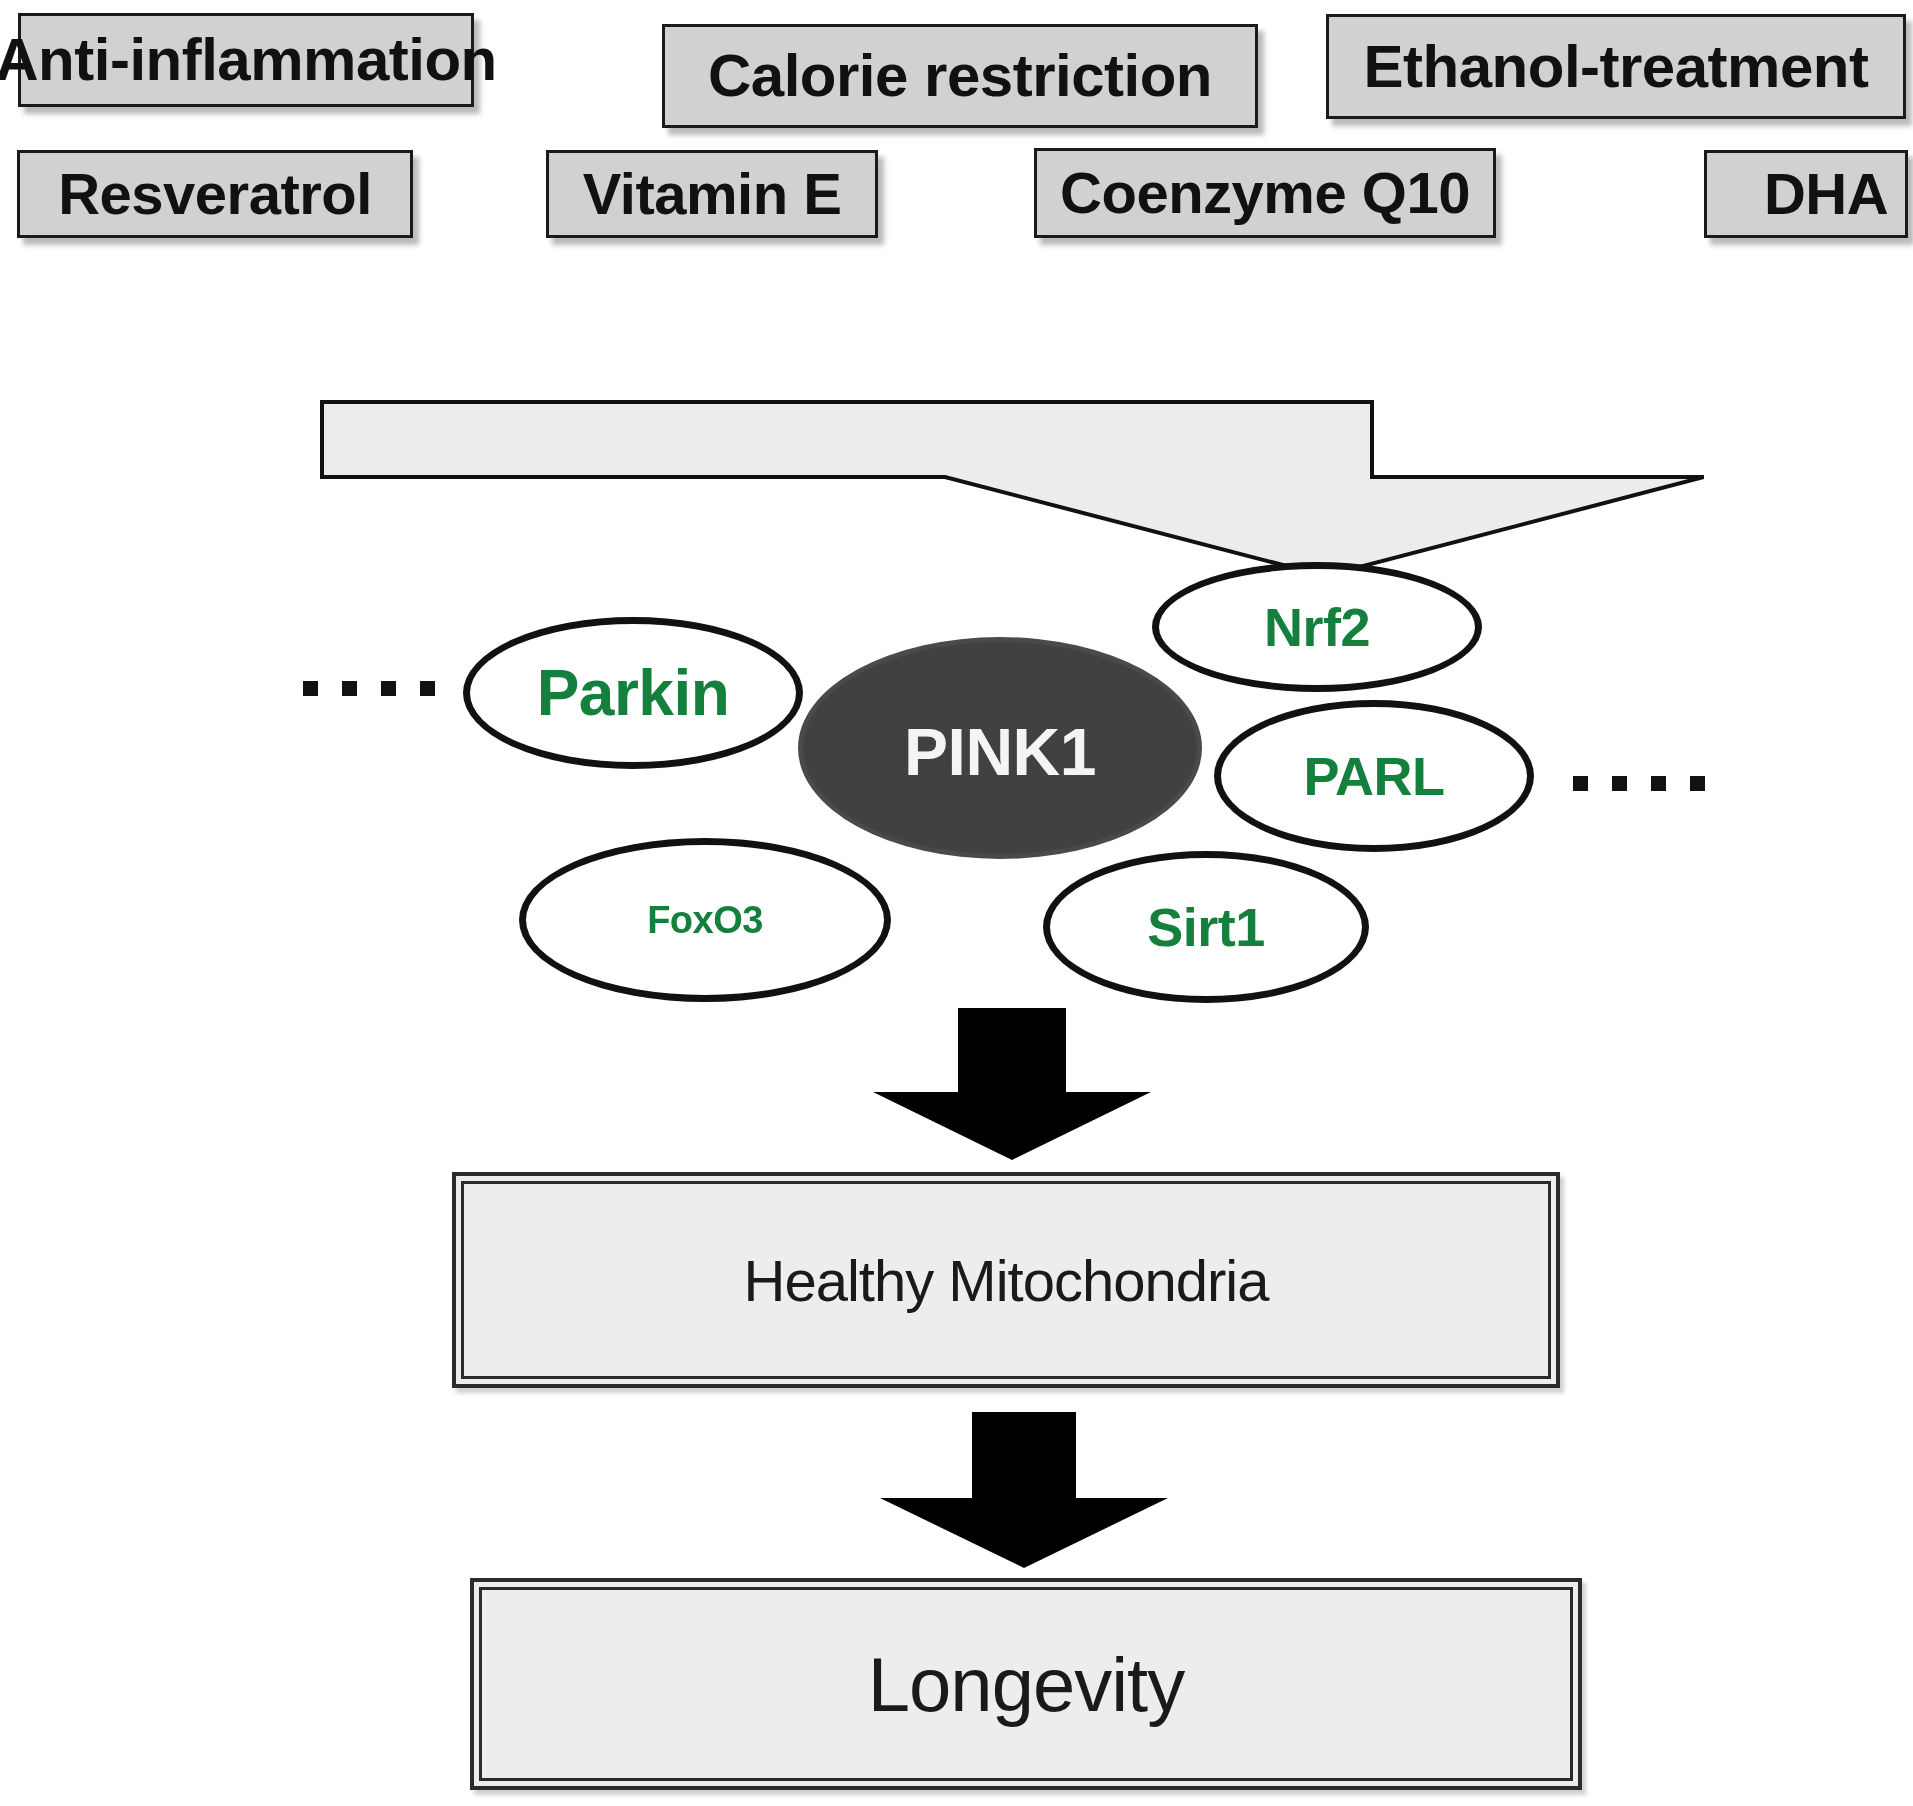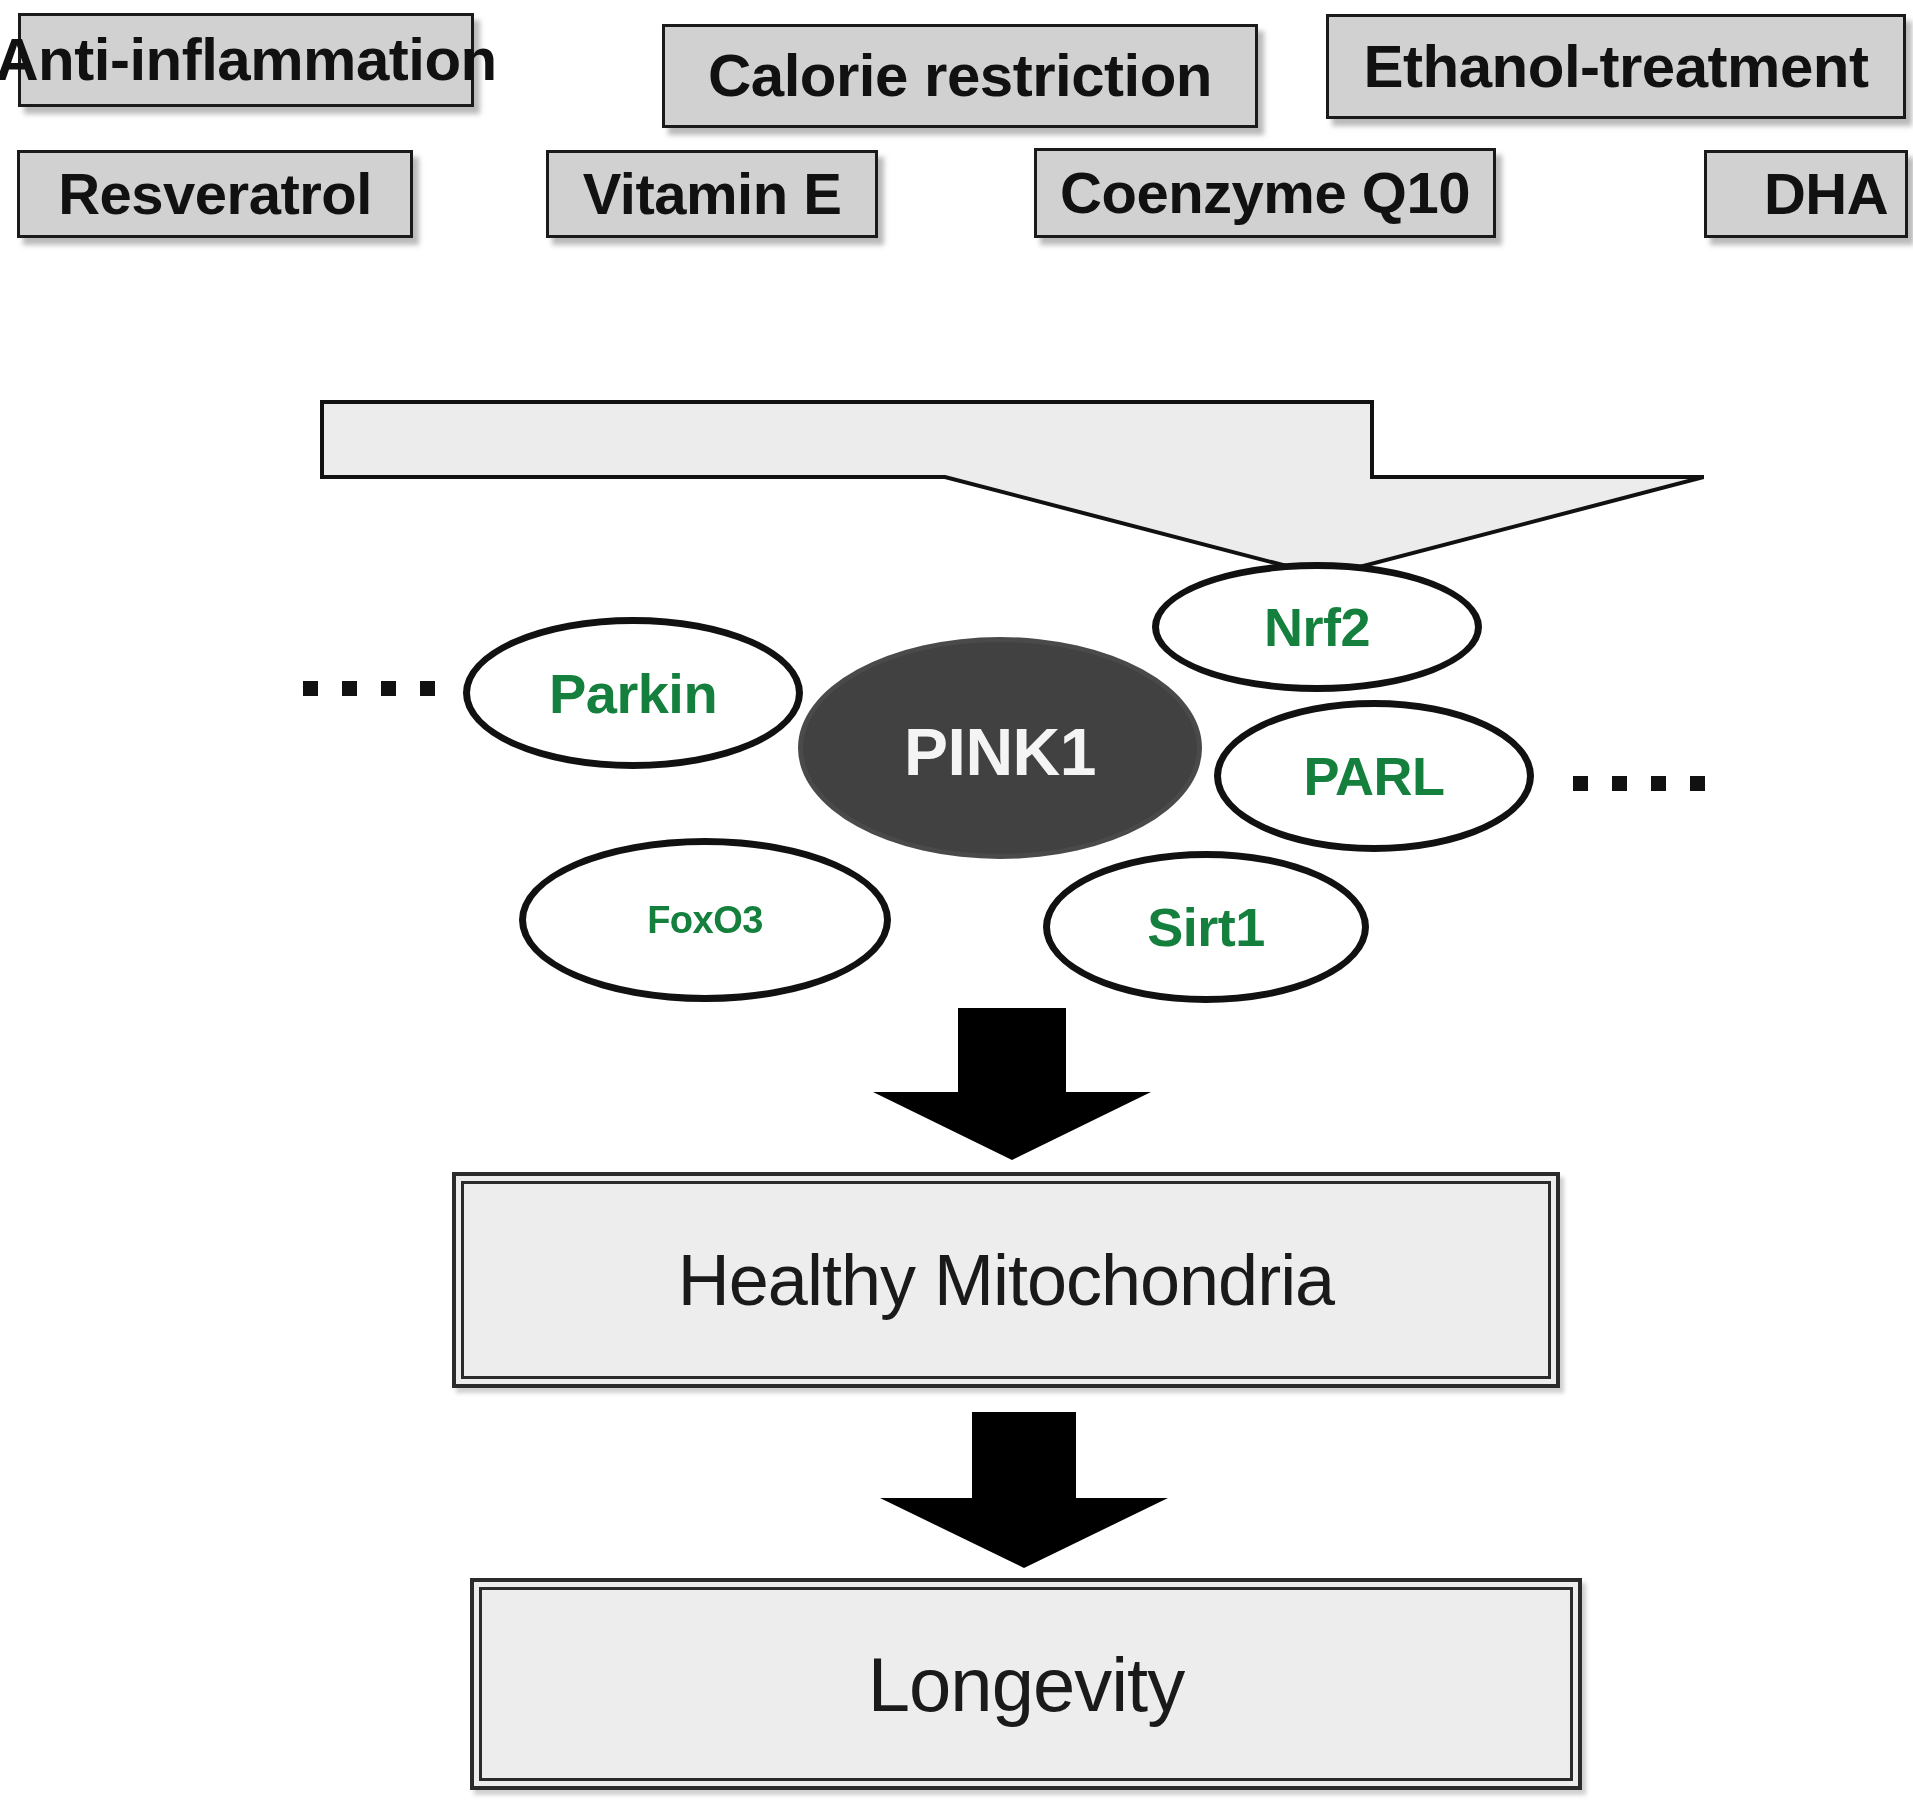--- a/index.html
+++ b/index.html
@@ -163,21 +163,21 @@
       <div class="dots" style="left: 1573px; top: 776px;">
         <span></span>
         <span></span>
         <span></span>
         <span></span>
       </div>
     </div>
 
   <div id="ovals">
       <div class="oval" style="left: 463px; top: 617px; width: 340px; height: 152px; z-index: 3;">
-        <span class="lbl" style="font-size: 56px;">Parkin</span>
+        <span class="lbl" style="font-size: 64px;">Parkin</span>
       </div>
       <div class="oval" style="left: 1152px; top: 562px; width: 330px; height: 130px; z-index: 3;">
         <span class="lbl" style="font-size: 54px;">Nrf2</span>
       </div>
       <div class="oval" style="left: 1214px; top: 700px; width: 320px; height: 152px; z-index: 3;">
         <span class="lbl" style="font-size: 54px;">PARL</span>
       </div>
       <div class="oval" style="left: 519px; top: 838px; width: 372px; height: 164px; z-index: 3;">
         <span class="lbl" style="font-size: 38px;">FoxO3</span>
       </div>
@@ -194,21 +194,21 @@
           <polygon points="85,0 193,0 193,84 278,84 139,152 0,84 85,84" fill="#000000"></polygon>
         </svg></div>
       <div class="blk-arrow" style="left: 880px; top: 1412px; width: 288px; height: 156px;"><svg width="288" height="156" viewBox="0 0 288 156">
           <polygon points="92,0 196,0 196,86 288,86 144,156 0,86 92,86" fill="#000000"></polygon>
         </svg></div>
     </div>
 
   <div id="outcomes">
       <div class="outcome-box" style="left: 452px; top: 1172px; width: 1108px; height: 216px;">
         <div class="inner">
-          <span class="lbl" style="font-size: 72px;">Healthy Mitochondria</span>
+          <span class="lbl" style="font-size: 58px;">Healthy Mitochondria</span>
         </div>
       </div>
       <div class="outcome-box" style="left: 470px; top: 1578px; width: 1112px; height: 212px;">
         <div class="inner">
           <span class="lbl" style="font-size: 76px;">Longevity</span>
         </div>
       </div>
     </div>
 
 </div>

